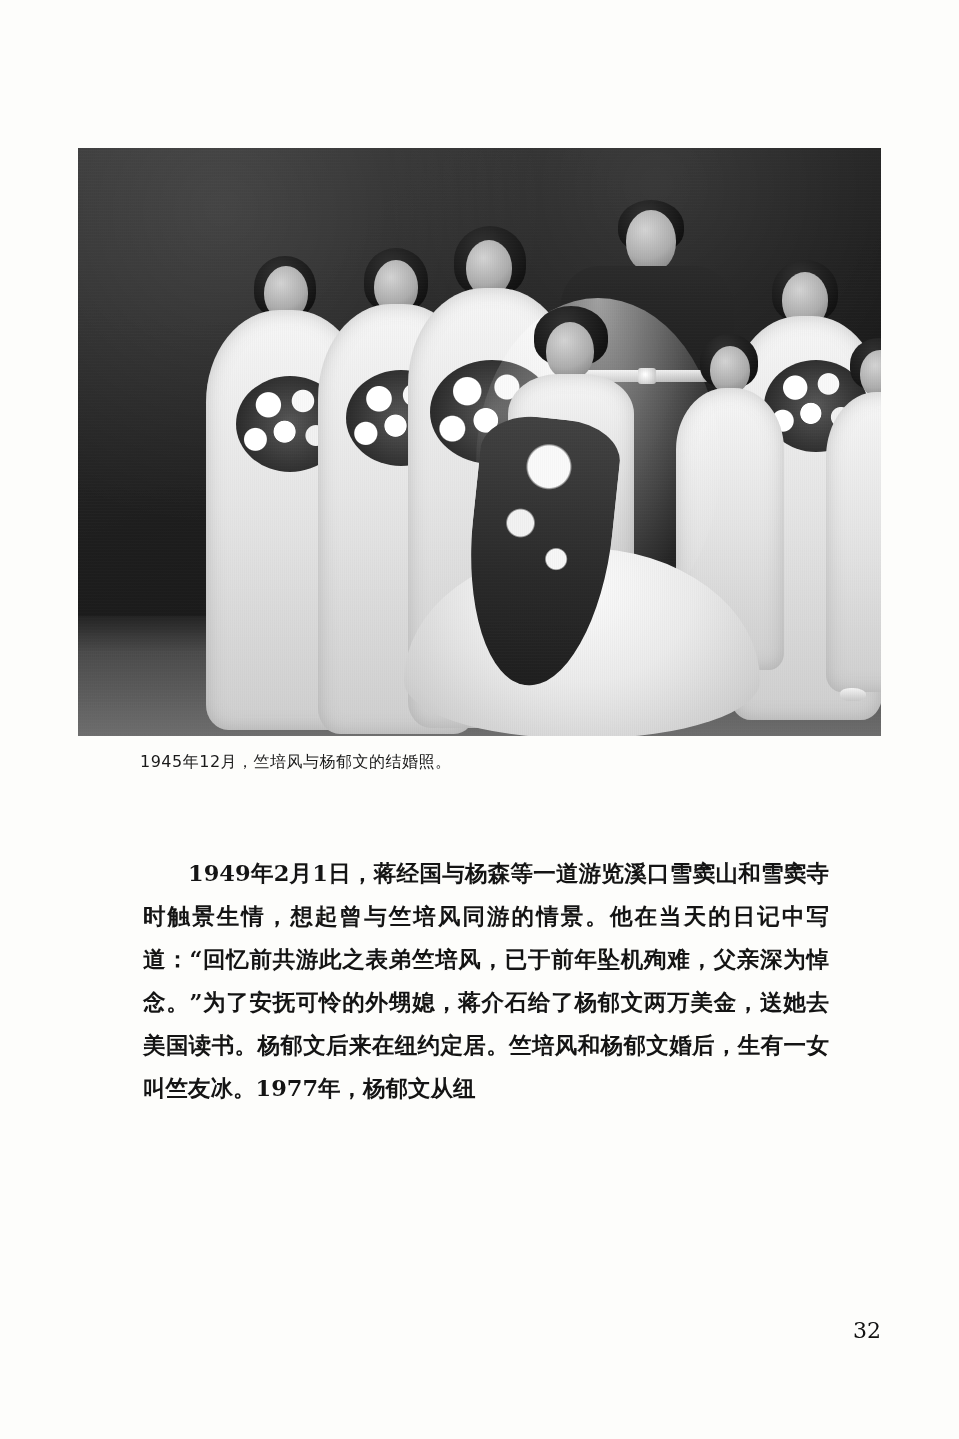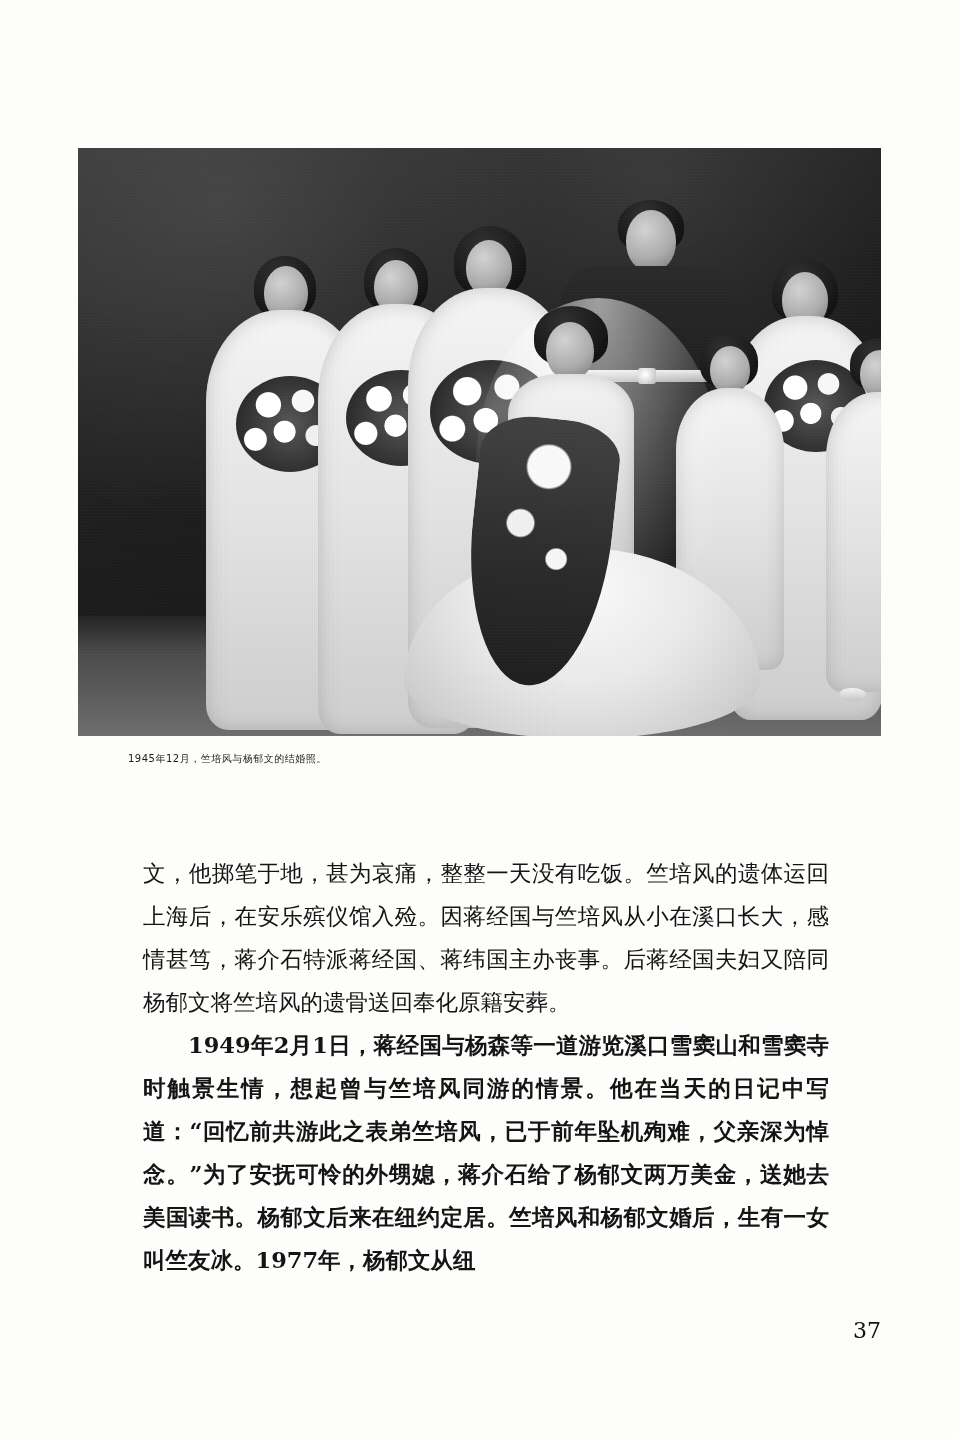--- a/index.html
+++ b/index.html
@@ -128,24 +128,24 @@
     transform: rotate(6deg);
   }
   .shoe {
     position: absolute;
     width: 26px; height: 13px;
     background: linear-gradient(180deg,#f2efe9,#c8c4bb);
     border-radius: 40% 50% 40% 40%;
   }
   .photo-caption {
     position: absolute;
-    left: 128px;
+    left: 140px;
     top: 752px;
     font-family: "DejaVu Sans", "Liberation Sans", sans-serif;
-    font-size: 10px;
+    font-size: 16px;
     letter-spacing: .5px;
     color: #1a1a1a;
   }
 
   
   .body-text {
     position: absolute;
     left: 143px;
     top: 852px;
     width: 686px;
@@ -236,18 +236,17 @@
         <div class="cascade" style="left:392px; top:270px; width:140px; height:268px;"></div>
       </div>
 
       <div class="grain"></div>
     </div>
   </div>
 
   <div class="photo-caption">1945年12月，竺培风与杨郁文的结婚照。</div>
 
   <div class="body-text">
-    <p>文，他掷笔于地，甚为哀痛，整整一天没有吃饭。竺培风的遗体运回上海后，在安乐殡仪馆入殓。因蒋经国与竺培风从小在溪口长大，感情甚笃，蒋介石特派蒋经国、蒋纬国主办丧事。后蒋经国夫妇又陪同杨郁文将竺培风的遗骨送回奉化原籍安葬。</p>
     <p class="indent">1949年2月1日，蒋经国与杨森等一道游览溪口雪窦山和雪窦寺时触景生情，想起曾与竺培风同游的情景。他在当天的日记中写道：“回忆前共游此之表弟竺培风，已于前年坠机殉难，父亲深为悼念。”为了安抚可怜的外甥媳，蒋介石给了杨郁文两万美金，送她去美国读书。杨郁文后来在纽约定居。竺培风和杨郁文婚后，生有一女叫竺友冰。1977年，杨郁文从纽</p>
   </div>
 
-  <div class="page-number">37</div>
+  <div class="page-number">32</div>
 </div>
 
 </body></html>

